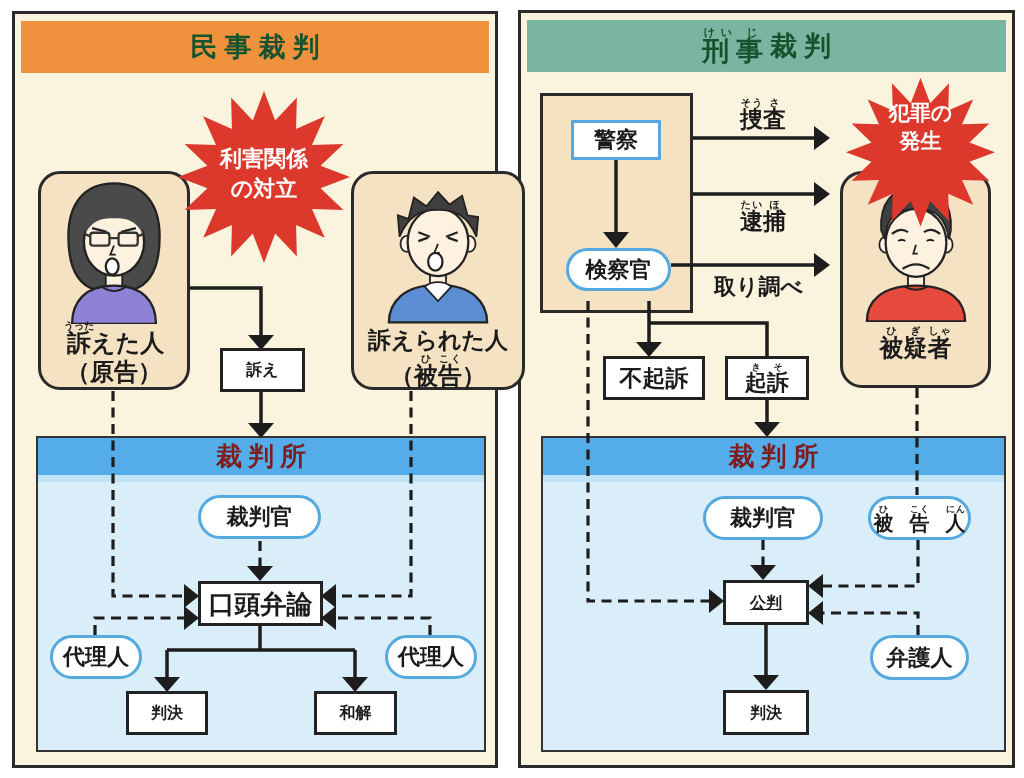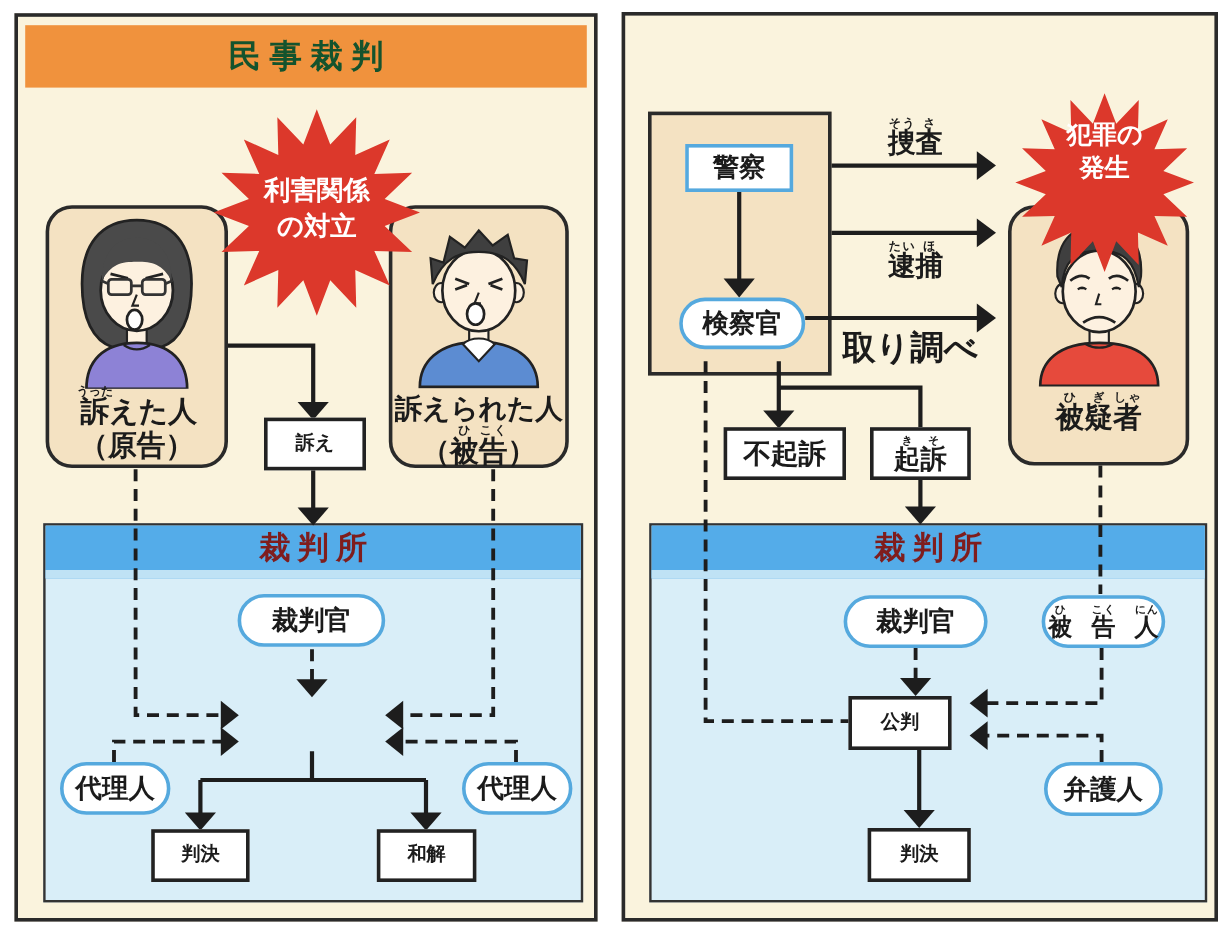--- a/index.html
+++ b/index.html
@@ -111,21 +111,21 @@
           <path d="M70,74 L66,84 L72,84" fill="none" stroke="#222" stroke-width="2"></path>
           <ellipse cx="68" cy="97" rx="7" ry="9" fill="#fff" stroke="#222" stroke-width="2.5"></ellipse>
           <path d="M24,160 C24,136 38,118 70,118 C102,118 116,136 116,160 Z" fill="#8D82D6" stroke="#222" stroke-width="2.5"></path>
           <path d="M58,120 Q70,128 82,120" stroke="#222" fill="none" stroke-width="2"></path>
         </svg>
       </div>
       <div class="card-label" style="top:147px;"><ruby>訴<rt>うった</rt></ruby>えた人</div>
       <div class="card-label" style="top:183px;">（原告）</div>
     </div>
 
-    <div class="card" style="left:309px; top:157px; width:150px; height:219px;">
+    <div class="card" style="left:336px; top:157px; width:174px; height:219px;">
       <div class="figure">
         <svg width="134" height="146" viewBox="0 0 150 160">
           <ellipse cx="40" cy="72" rx="7" ry="9" fill="#FDF1E0" stroke="#222" stroke-width="2"></ellipse>
           <ellipse cx="110" cy="72" rx="7" ry="9" fill="#FDF1E0" stroke="#222" stroke-width="2"></ellipse>
           <path d="M66,104 L66,120 L84,120 L84,104" fill="#FDF1E0" stroke="#222" stroke-width="2"></path>
           <ellipse cx="75" cy="70" rx="34" ry="38" fill="#FDF1E0" stroke="#222" stroke-width="2.5"></ellipse>
           <path d="M32,64 L30,40 L42,44 L48,20 L62,30 L75,14 L88,28 L102,18 L108,40 L120,42 L118,64 C108,40 94,34 75,34 C56,34 42,40 32,64 Z" fill="#3f3f3f" stroke="#222" stroke-width="2"></path>
           <path d="M53,59 L66,64 M53,69 L64,65 M97,59 L84,64 M97,69 L86,65" stroke="#222" stroke-width="2.5" fill="none"></path>
           <path d="M75,72 L71,82 L77,82" fill="none" stroke="#222" stroke-width="2"></path>
           <ellipse cx="72" cy="92" rx="8" ry="10" fill="#fff" stroke="#222" stroke-width="2.5"></ellipse>
@@ -133,28 +133,30 @@
           <path d="M60,120 L75,136 L90,120 C82,113 68,113 60,120 Z" fill="#fff" stroke="#222" stroke-width="2"></path>
         </svg>
       </div>
       <div class="card-label" style="top:152px; font-size:23px;">訴えられた人</div>
       <div class="card-label" style="top:180px;">（<ruby>被<rt>ひ</rt></ruby><ruby>告<rt>こく</rt></ruby>）</div>
     </div>
 
     <div class="box" style="left:205px; top:334px; width:85px; height:44px;">訴え</div>
 
     <div class="oval" style="left:183px; top:481px; width:123px; height:44px;">裁判官</div>
+    <div class="box" style="left:183px; top:567px; width:125px; height:45px; font-size:26px;">口頭弁論</div>
     <div class="oval" style="left:35px;  top:621px; width:92px;  height:44px;">代理人</div>
     <div class="oval" style="left:370px; top:621px; width:92px;  height:44px;">代理人</div>
     <div class="box" style="left:111px; top:677px; width:82px;  height:44px;">判決</div>
     <div class="box" style="left:299px; top:677px; width:83px;  height:44px;">和解</div>
   </div>
 
   <div class="panel panel-criminal">
 
+    <div class="hdr hdr-criminal"><ruby>刑<rt>けい</rt></ruby><ruby>事<rt>じ</rt></ruby>裁判</div>
 
     <div class="court" style="left:20px; top:423px; width:465px; height:316px;">
       <div class="court-bar">裁判所</div>
     </div>
 
     <div class="tanbox" style="left:19px; top:80px; width:153px; height:220px;"></div>
 
     <svg class="arrows" width="497" height="758" viewBox="0 0 497 758">
       <g stroke="#1d1d1d" stroke-width="3.5" fill="none">
         <path d="M95,147 L95,220"></path>
@@ -212,32 +214,32 @@
         </svg>
       </div>
       <div class="card-label" style="top:152px;"><ruby>被<rt>ひ</rt></ruby><ruby>疑<rt>ぎ</rt></ruby><ruby>者<rt>しゃ</rt></ruby></div>
     </div>
 
     <div class="box" style="left:50px; top:107px; width:90px; height:40px; border:3px solid #55A9DE; font-size:22px;">警察</div>
     <div class="oval" style="left:45px; top:235px; width:105px; height:43px;">検察官</div>
 
     <div class="flow-label" style="left:197px; top:85px;  width:90px;"><ruby>捜<rt>そう</rt></ruby><ruby>査<rt>さ</rt></ruby></div>
     <div class="flow-label" style="left:197px; top:187px; width:90px;"><ruby>逮<rt>たい</rt></ruby><ruby>捕<rt>ほ</rt></ruby></div>
-    <div class="flow-label" style="left:180px; top:262px; width:115px; font-size:28px;">取り調べ</div>
+    <div class="flow-label" style="left:180px; top:262px; width:115px; font-size:22px;">取り調べ</div>
 
     <div class="box" style="left:82px;  top:343px; width:102px; height:44px; font-size:23px;">不起訴</div>
     <div class="box" style="left:204px; top:343px; width:84px; height:44px; font-size:22px;">
         <ruby>起<rt>き</rt></ruby>
         <ruby>訴<rt>そ</rt></ruby>
       </div>
 
     <div class="oval" style="left:182px; top:483px; width:120px; height:44px;">裁判官</div>
     <div class="oval" style="left:347px; top:483px; width:103px; height:44px; font-size:20px;gap:16px;">
         <ruby>被<rt>ひ</rt></ruby>
         <ruby>告<rt>こく</rt></ruby>
         <ruby>人<rt>にん</rt></ruby>
       </div>
-    <div class="box" style="left:186px; top:567px; width:86px; height:45px;">公判</div>
+    <div class="box" style="left:202px; top:567px; width:86px; height:45px;text-decoration:underline;">公判</div>
     <div class="oval" style="left:349px; top:622px; width:99px; height:45px;">弁護人</div>
     <div class="box" style="left:202px; top:677px; width:86px; height:45px;">判決</div>
   </div>
 
 </div>
 
 </body></html>

